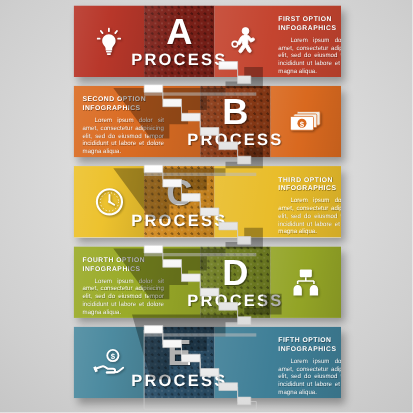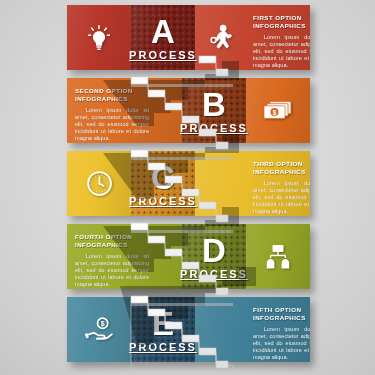--- a/index.html
+++ b/index.html
@@ -40,23 +40,22 @@
     display:flex;flex-direction:column;align-items:center;justify-content:center;
     color:#fff;
   }
   .letter{
     font-size:33px;font-weight:bold;line-height:1;
     letter-spacing:0px;
     text-shadow:1px 1px 1px rgba(0,0,0,.45);
   }
   .proc{
     margin-top:1px;
-    font-size:11px;font-weight:bold;letter-spacing:2.0px;
+    font-size:15px;font-weight:bold;letter-spacing:2.0px;
     text-shadow:1px 1px 1px rgba(0,0,0,.40);
-    text-decoration:underline;
   }
 
   
   .txt{position:absolute;top:9px;width:74px;color:#fff;}
   .txt .hl{
     font-size:6.2px;font-weight:bold;letter-spacing:.45px;line-height:8.4px;
     text-transform:uppercase;
     text-shadow:.5px .5px .6px rgba(0,0,0,.35);
   }
   .txt .body{

